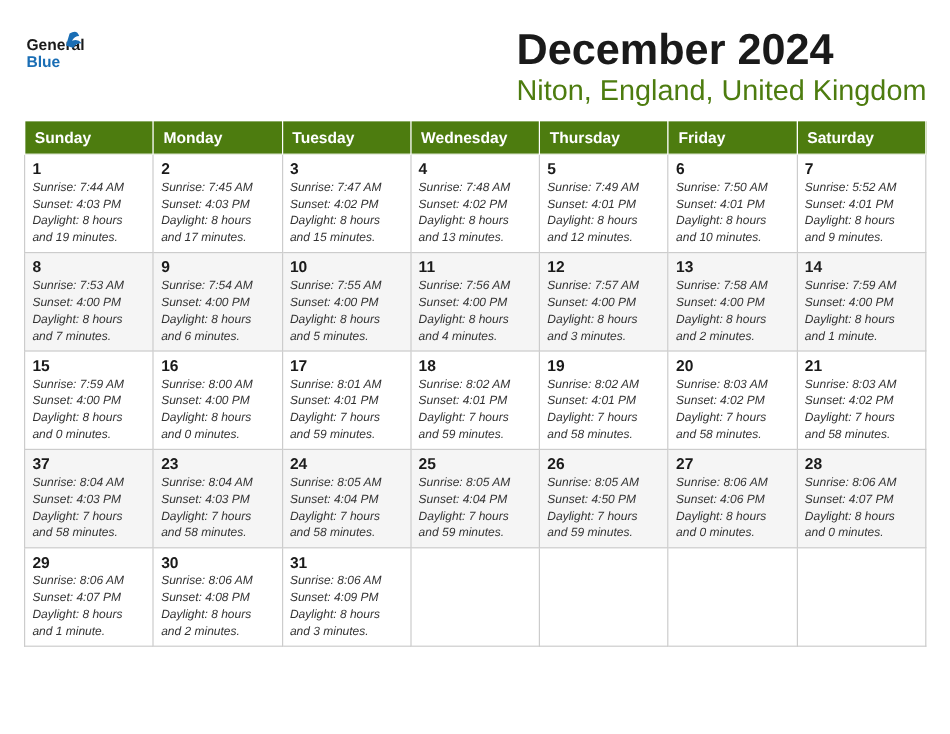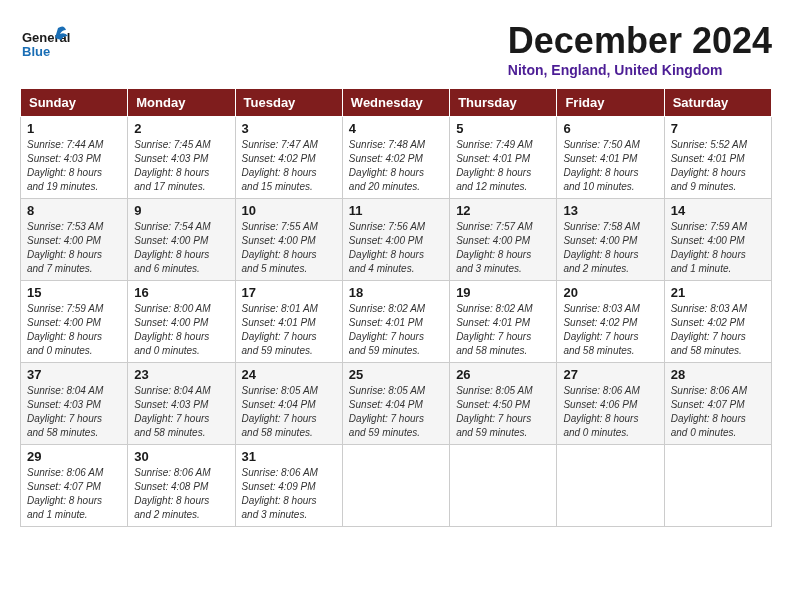--- a/index.html
+++ b/index.html
@@ -23,31 +23,31 @@
     }
     .title-block {
       text-align: left;
     }
     .month-title {
       font-size: 36px;
       font-weight: bold;
       color: #1a1a1a;
     }
     .location-title {
-      font-size: 14px;
-      color: #4c1d95;
-      font-weight: bold;
+      font-size: 24px;
+      color: #4d7c0f;
+      font-weight: normal;
     }
     .calendar {
       width: 100%;
       border-collapse: collapse;
       font-size: 11px;
     }
     .calendar th {
-      background: #7f1d1d;
+      background: #4d7c0f;
       color: #fff;
       text-align: left;
       padding: 6px 8px;
       font-size: 13px;
       font-weight: bold;
       border: 1px solid #fff;
     }
     .calendar td {
       border: 1px solid #ccc;
       vertical-align: top;
@@ -132,21 +132,21 @@
           <span>Sunrise: 7:47 AM</span><br>
           <span>Sunset: 4:02 PM</span><br>
           <span>Daylight: 8 hours and 15 minutes.</span>
         </div>
       </td>
         <td>
         <span class="day-num">4</span>
         <div class="day-info">
           <span>Sunrise: 7:48 AM</span><br>
           <span>Sunset: 4:02 PM</span><br>
-          <span>Daylight: 8 hours and 20 minutes.</span>
+          <span>Daylight: 8 hours and 13 minutes.</span>
         </div>
       </td>
         <td>
         <span class="day-num">5</span>
         <div class="day-info">
           <span>Sunrise: 7:49 AM</span><br>
           <span>Sunset: 4:01 PM</span><br>
           <span>Daylight: 8 hours and 12 minutes.</span>
         </div>
       </td>

